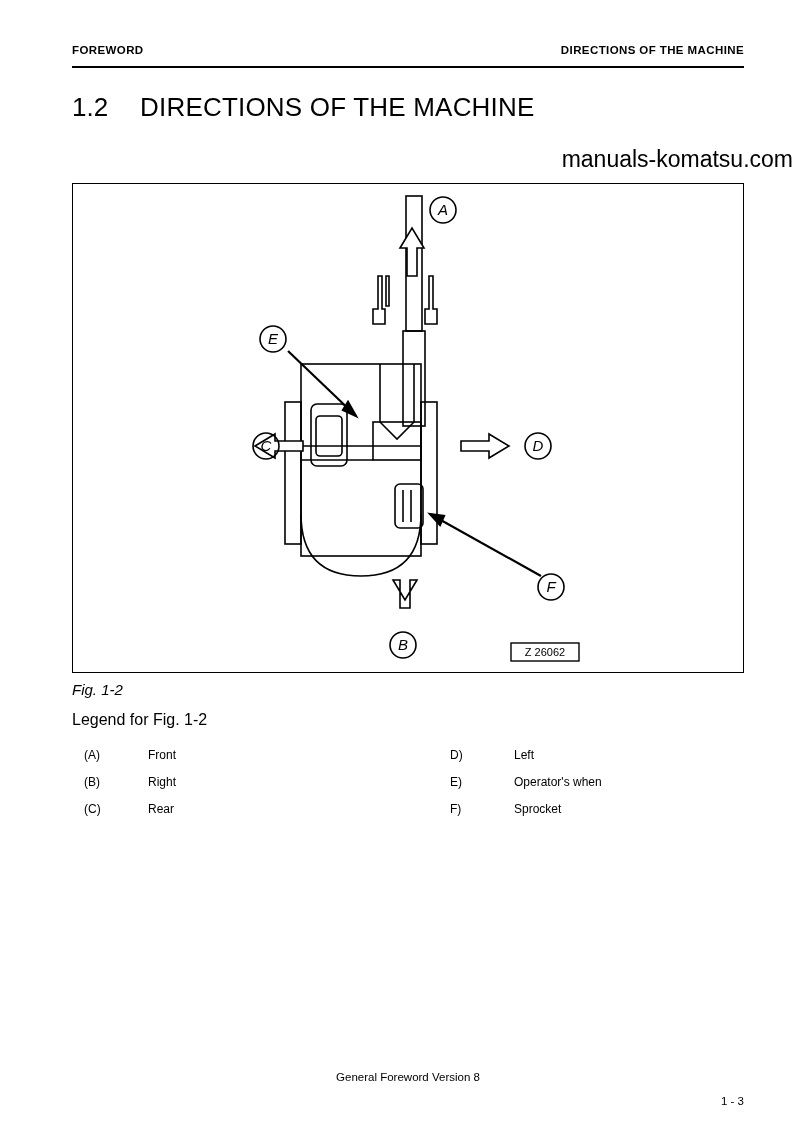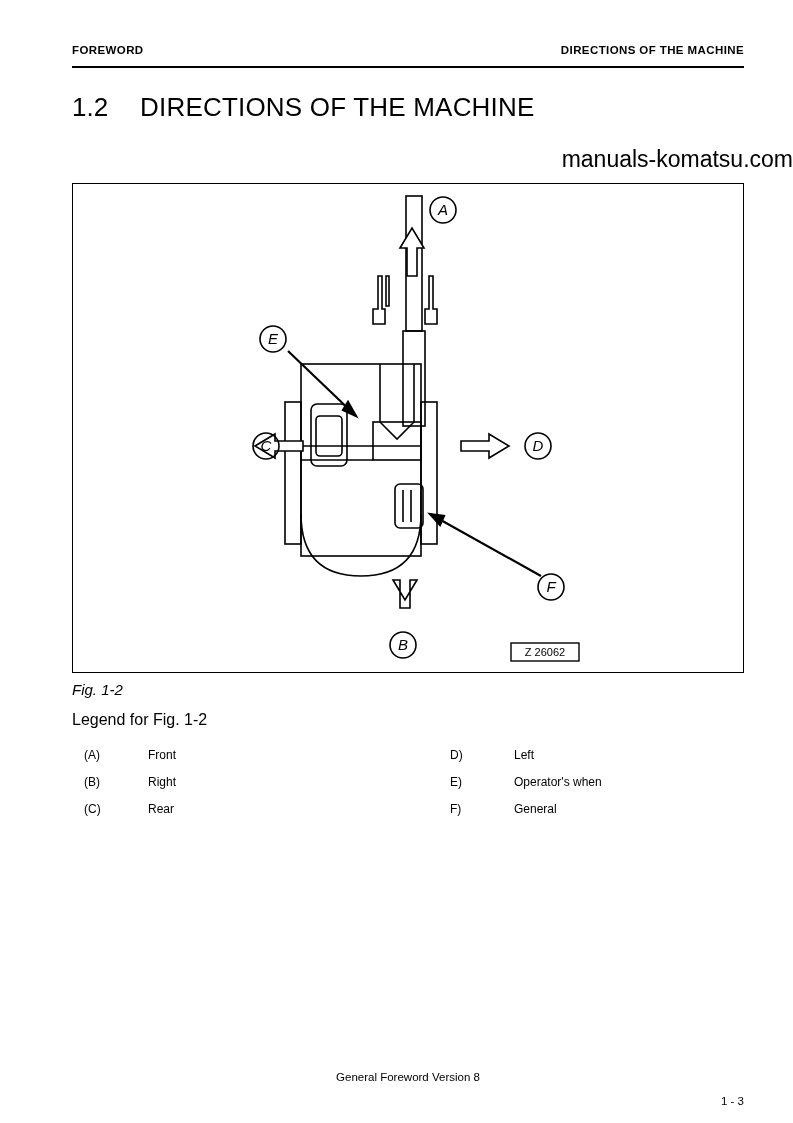--- a/index.html
+++ b/index.html
@@ -276,21 +276,21 @@
       <div class="legend-row">
         <div class="legend-key">D)</div>
         <div class="legend-val">Left</div>
       </div>
       <div class="legend-row">
         <div class="legend-key">E)</div>
         <div class="legend-val">Operator's when</div>
       </div>
       <div class="legend-row">
         <div class="legend-key">F)</div>
-        <div class="legend-val">General</div>
+        <div class="legend-val">Sprocket</div>
       </div>
     </div>
   </div>
 
 
   <div class="footer">
     <div class="footer-center">General Foreword Version 8</div>
     <div class="footer-right">1 - 3</div>
   </div>
 

